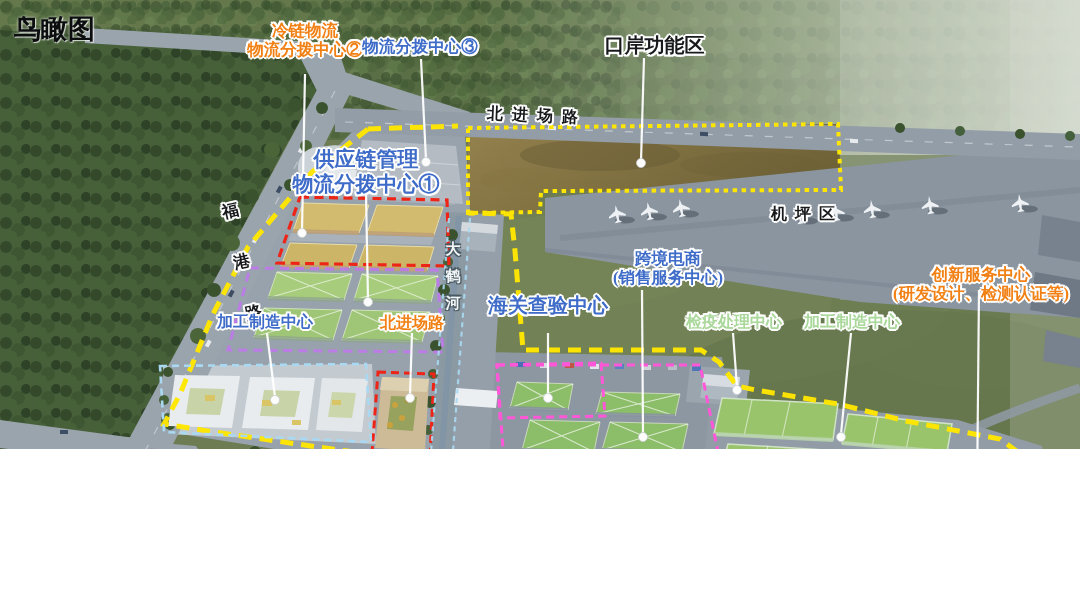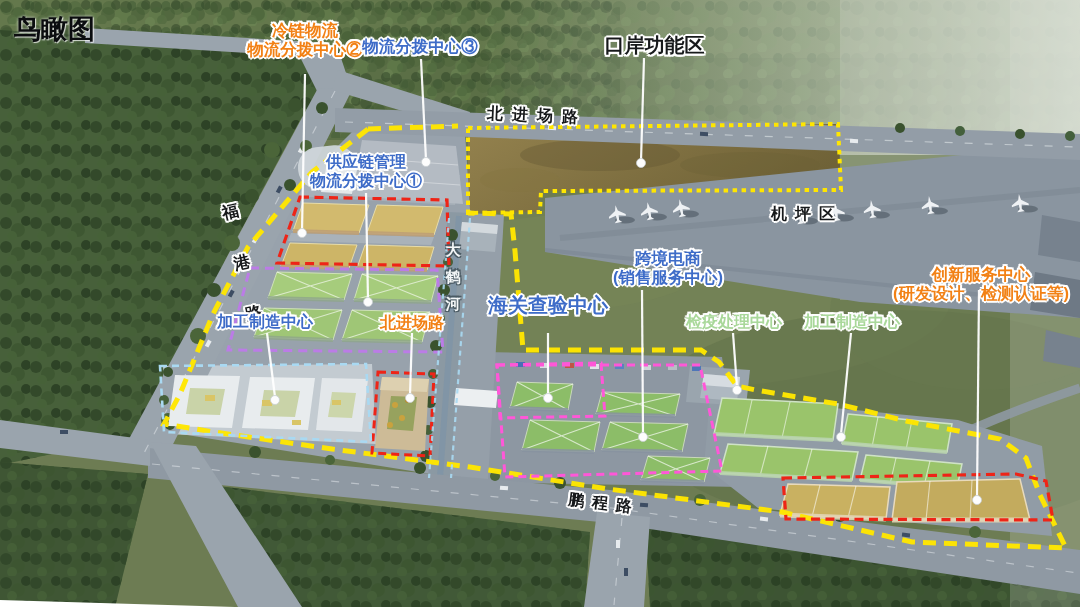--- a/index.html
+++ b/index.html
@@ -1,33 +1,33 @@
 <!DOCTYPE html>
 <html><head>
 <meta charset="utf-8">
 <style>
   html,body{margin:0;padding:0;background:#ffffff;}
-  #stage{position:relative;width:1080px;height:607px;overflow:hidden;background:#6d7c53;
-         font-family:Liberation Sans, sans-serif;}
+  #stage{position:relative;width:1080px;height:449px;overflow:hidden;background:#6d7c53;
+         font-family:Liberation Serif, serif;}
   #scene{position:absolute;left:0;top:0;}
   .lbl{position:absolute;font-weight:bold;white-space:pre;width:max-content;text-align:center;
        line-height:1.18;transform:translate(-50%,-50%);pointer-events:none;}
   .ow{text-shadow:-1.6px -1.6px 0 #fff,1.6px -1.6px 0 #fff,-1.6px 1.6px 0 #fff,1.6px 1.6px 0 #fff,
       -2px 0 0 #fff,2px 0 0 #fff,0 -2px 0 #fff,0 2px 0 #fff;}
   .od{text-shadow:-1.3px -1.3px 0 #4a5a63,1.3px -1.3px 0 #4a5a63,-1.3px 1.3px 0 #4a5a63,
       1.3px 1.3px 0 #4a5a63,0 1.6px 0 #4a5a63;}
   .orange{color:#f28115;} .blue{color:#3e6cc8;} .lgreen{color:#a9d89a;text-align:right;}
   .black{color:#17191b;} .white{color:#f3f6f7;}
   #lbl-title{left:14px;top:14px;transform:none;font-size:27px;color:#0b0d0f;font-weight:900;
              text-shadow:0 0 3px rgba(255,255,255,.8),1px 1px 0 rgba(255,255,255,.6);}
   #lbl-coldchain{left:305px;top:40px;font-size:16.5px;}
   #lbl-dispatch3{left:420px;top:47px;font-size:16.5px;}
   #lbl-port{left:644px;top:46px;font-size:20px;padding-left:21px;}
   #lbl-northroad{left:537px;top:116px;font-size:16px;letter-spacing:9px;transform:translate(-50%,-50%) rotate(2.5deg);}
-  #lbl-supply{left:366px;top:172px;font-size:16px;}
+  #lbl-supply{left:366px;top:172px;font-size:21px;}
   #lbl-fugang{left:242px;top:262px;font-size:16.5px;line-height:52px;transform:translate(-50%,-50%) rotate(-13deg);}
   #lbl-dahe{left:453px;top:276px;font-size:15px;line-height:27px;}
   #lbl-support{left:265px;top:322px;font-size:16px;}
   #lbl-office{left:412px;top:323px;font-size:16px;}
   #lbl-customs{left:548px;top:306px;font-size:20px;}
   #lbl-crossborder{left:643px;top:268px;font-size:16.5px;margin-left:25px;}
   #lbl-quarantine{left:734px;top:322px;font-size:16px;}
   #lbl-processing{left:852px;top:322px;font-size:16px;}
   #lbl-innovation{left:981px;top:284px;font-size:16.5px;}
   #lbl-apron{left:807px;top:214px;font-size:16px;letter-spacing:8px;}

